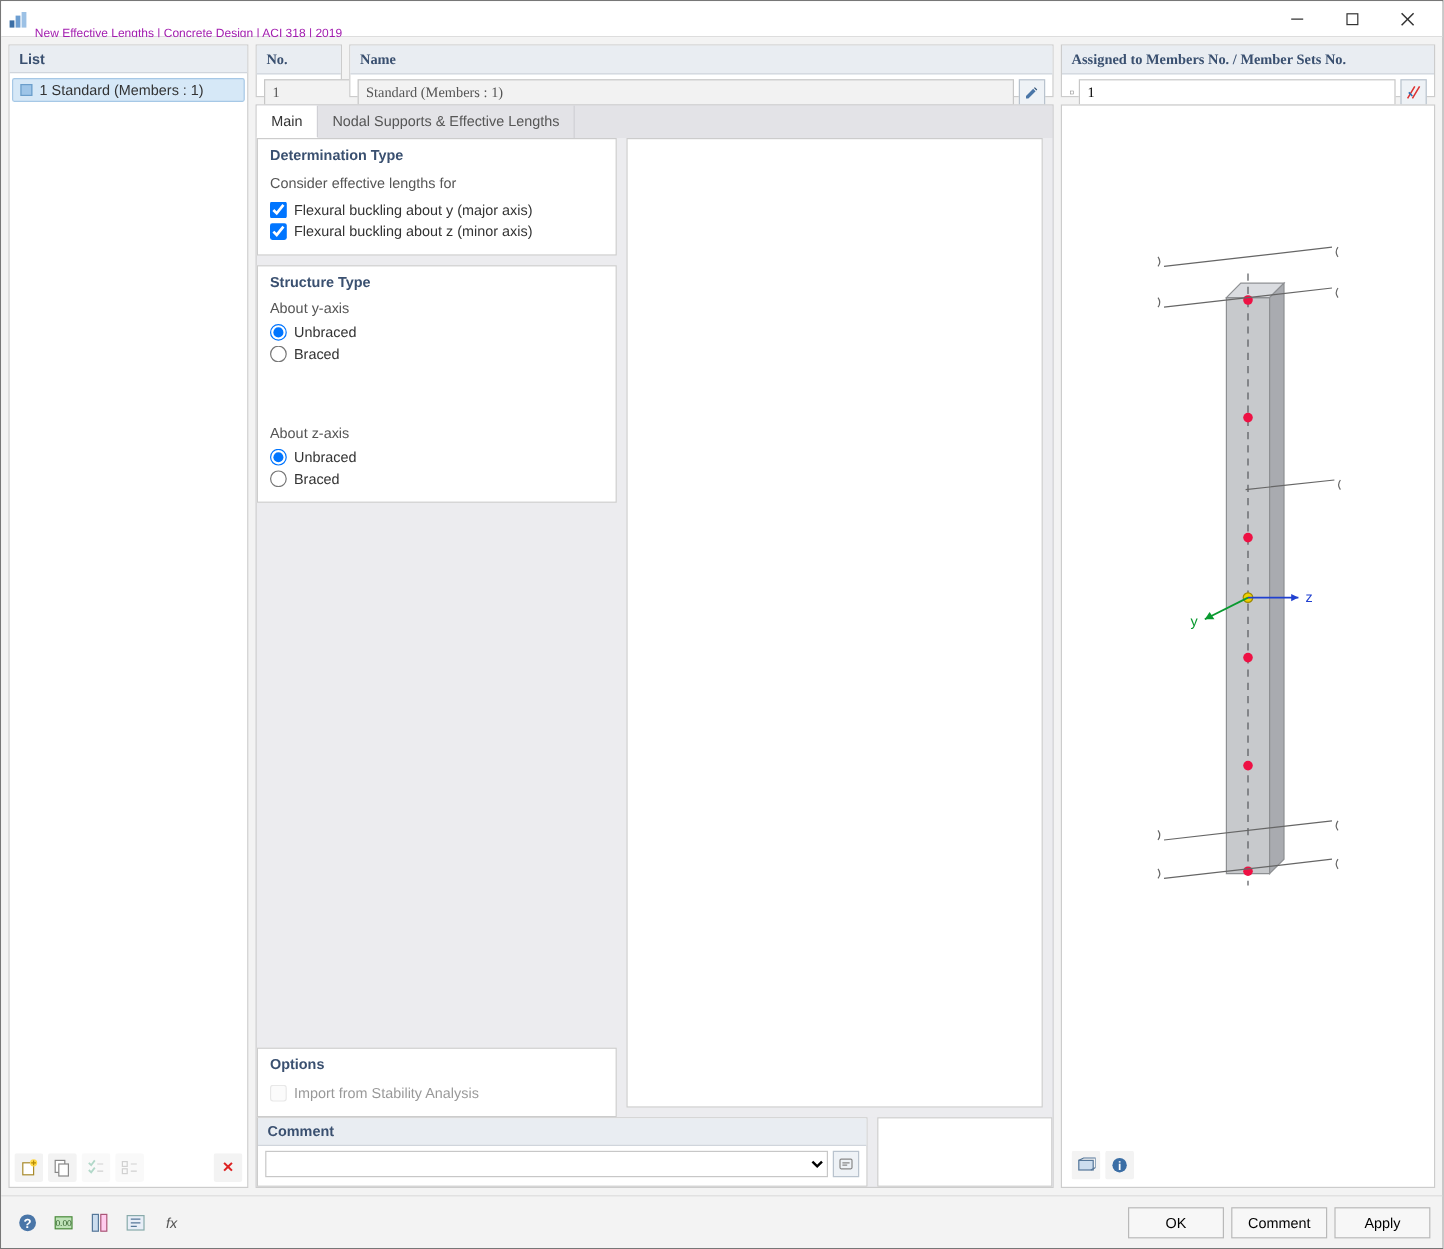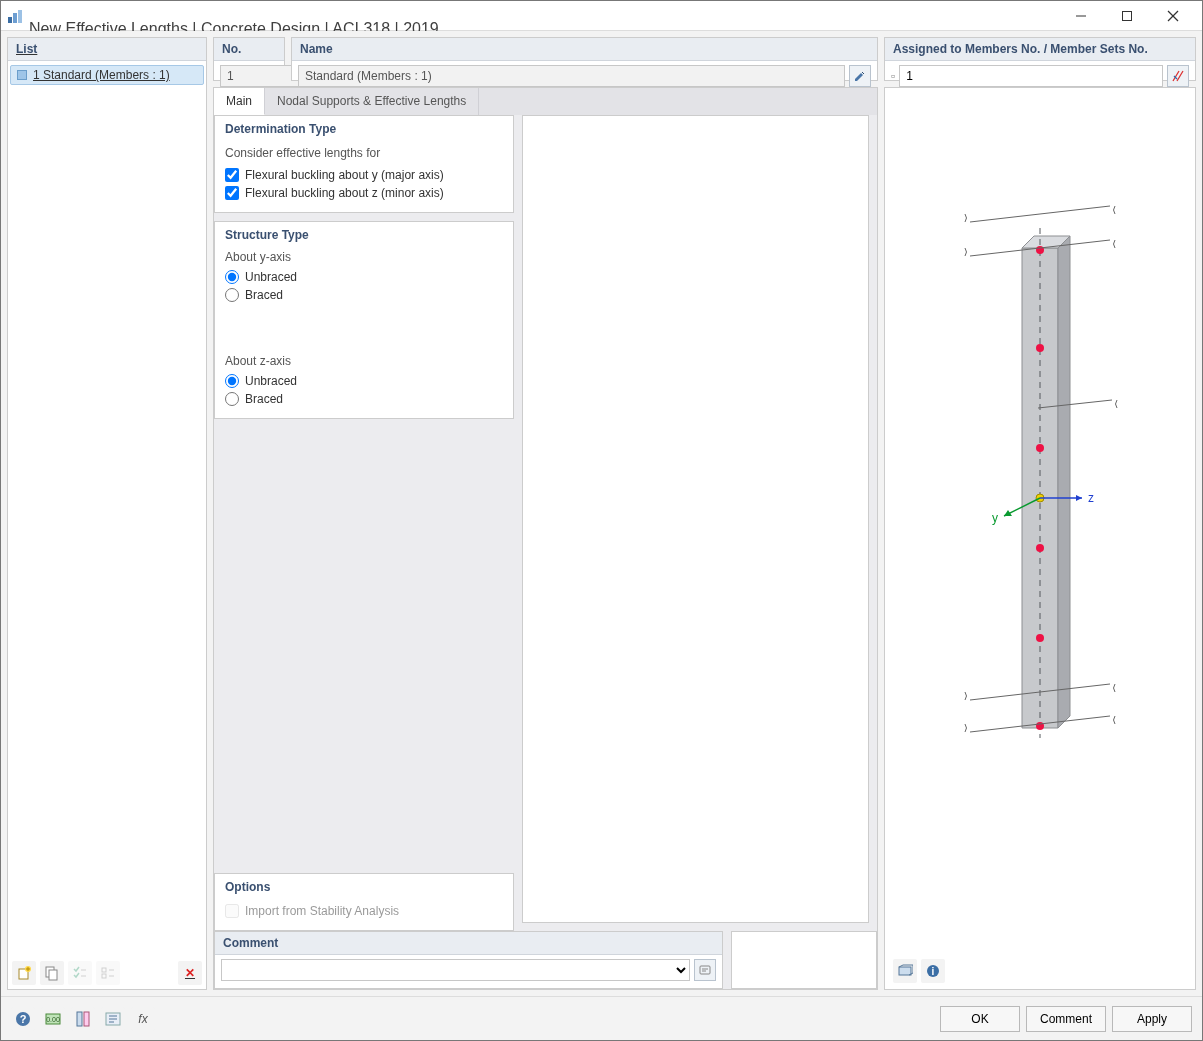--- a/index.html
+++ b/index.html
@@ -3,44 +3,44 @@
 <meta charset="utf-8">
 <style>
   * { box-sizing: border-box; margin: 0; padding: 0; }
   body { font-family: "Segoe UI", Tahoma, Arial, sans-serif; font-size: 12px; background: #f0f0f0; color: #333; }
 
   .window { width: 1203px; height: 1041px; border: 1px solid #777; background: #fff; display: flex; flex-direction: column; }
 
   
   .titlebar { height: 30px; background: #fff; display: flex; align-items: center; padding: 0 6px; border-bottom: 1px solid #ddd; }
   .titlebar .icon { width: 16px; height: 16px; margin-right: 6px; display:flex; align-items:center; justify-content:center;}
-  .titlebar .title { flex: 1; font-size: 16px; color: #404040; margin-top: 26px; }
+  .titlebar .title { flex: 1; font-size: 10px; color: #a21caf; margin-top: 26px; }
   .titlebar .win-controls { display: flex; gap: 0; }
   .titlebar .win-btn { width: 46px; height: 30px; display: flex; align-items: center; justify-content: center; cursor: pointer; font-family: monospace; font-size: 14px; }
 
   
   .body { flex: 1; display: flex; padding: 6px; gap: 6px; background: #f3f3f3; }
 
   .panel { border: 1px solid #ccc; background: #fff; display: flex; flex-direction: column; }
   .panel-header { background: #e9edf2; color: #3a5070; font-weight: bold; padding: 4px 8px; font-size: 12px; border-bottom: 1px solid #d0d5dc; }
 
   
-  .col-left { width: 200px; display: flex; flex-direction: column; gap: 6px; text-decoration: underline; }
+  .col-left { width: 200px; display: flex; flex-direction: column; gap: 6px; }
   .list-panel { flex: 1; }
   .list-body { flex: 1; padding: 4px 2px; overflow: auto; }
   .list-item { padding: 2px 6px; background: #d6e8f7; border: 1px solid #a6c8e6; border-radius: 2px; cursor: pointer; display:flex; align-items:center; gap:6px;}
   .list-item .sq { width:10px; height:10px; background:#9ec5e8; border:1px solid #6b9ecb; }
   .left-toolbar { display: flex; gap: 4px; padding: 2px 0; }
   .icon-btn { width: 24px; height: 24px; border: 1px solid transparent; background: #f3f3f3; display: flex; align-items: center; justify-content: center; cursor: pointer; border-radius:2px;}
   .icon-btn.red { color: #d22; font-weight:bold;}
   .icon-btn.disabled { opacity: 0.45; }
 
   
   .col-center { flex: 1; display: flex; flex-direction: column; gap: 6px; min-width:0;}
-  .top-row { display: flex; gap: 6px; height: 44px; }
+  .top-row { display: flex; gap: 6px; height: 44px; font-family: Liberation Serif, serif; }
   .top-row .panel { }
   .no-panel { width: 72px; }
   .name-panel { flex: 1; }
   .assigned-panel { width: 312px; }
   .field-row { display: flex; align-items: center; padding: 4px 6px; gap: 4px;}
   .text-input { flex: 1; height: 22px; border: 1px solid #c7c7c7; background: #f2f2f2; padding: 2px 6px; font-size: 12px; font-family: inherit; }
   .text-input.ro { background:#f2f2f2; color:#555;}
   .small-btn { width: 22px; height: 22px; border: 1px solid #b9c3ce; background: #eef2f6; display:flex; align-items:center; justify-content:center; cursor:pointer; font-size:11px;}
 
   

